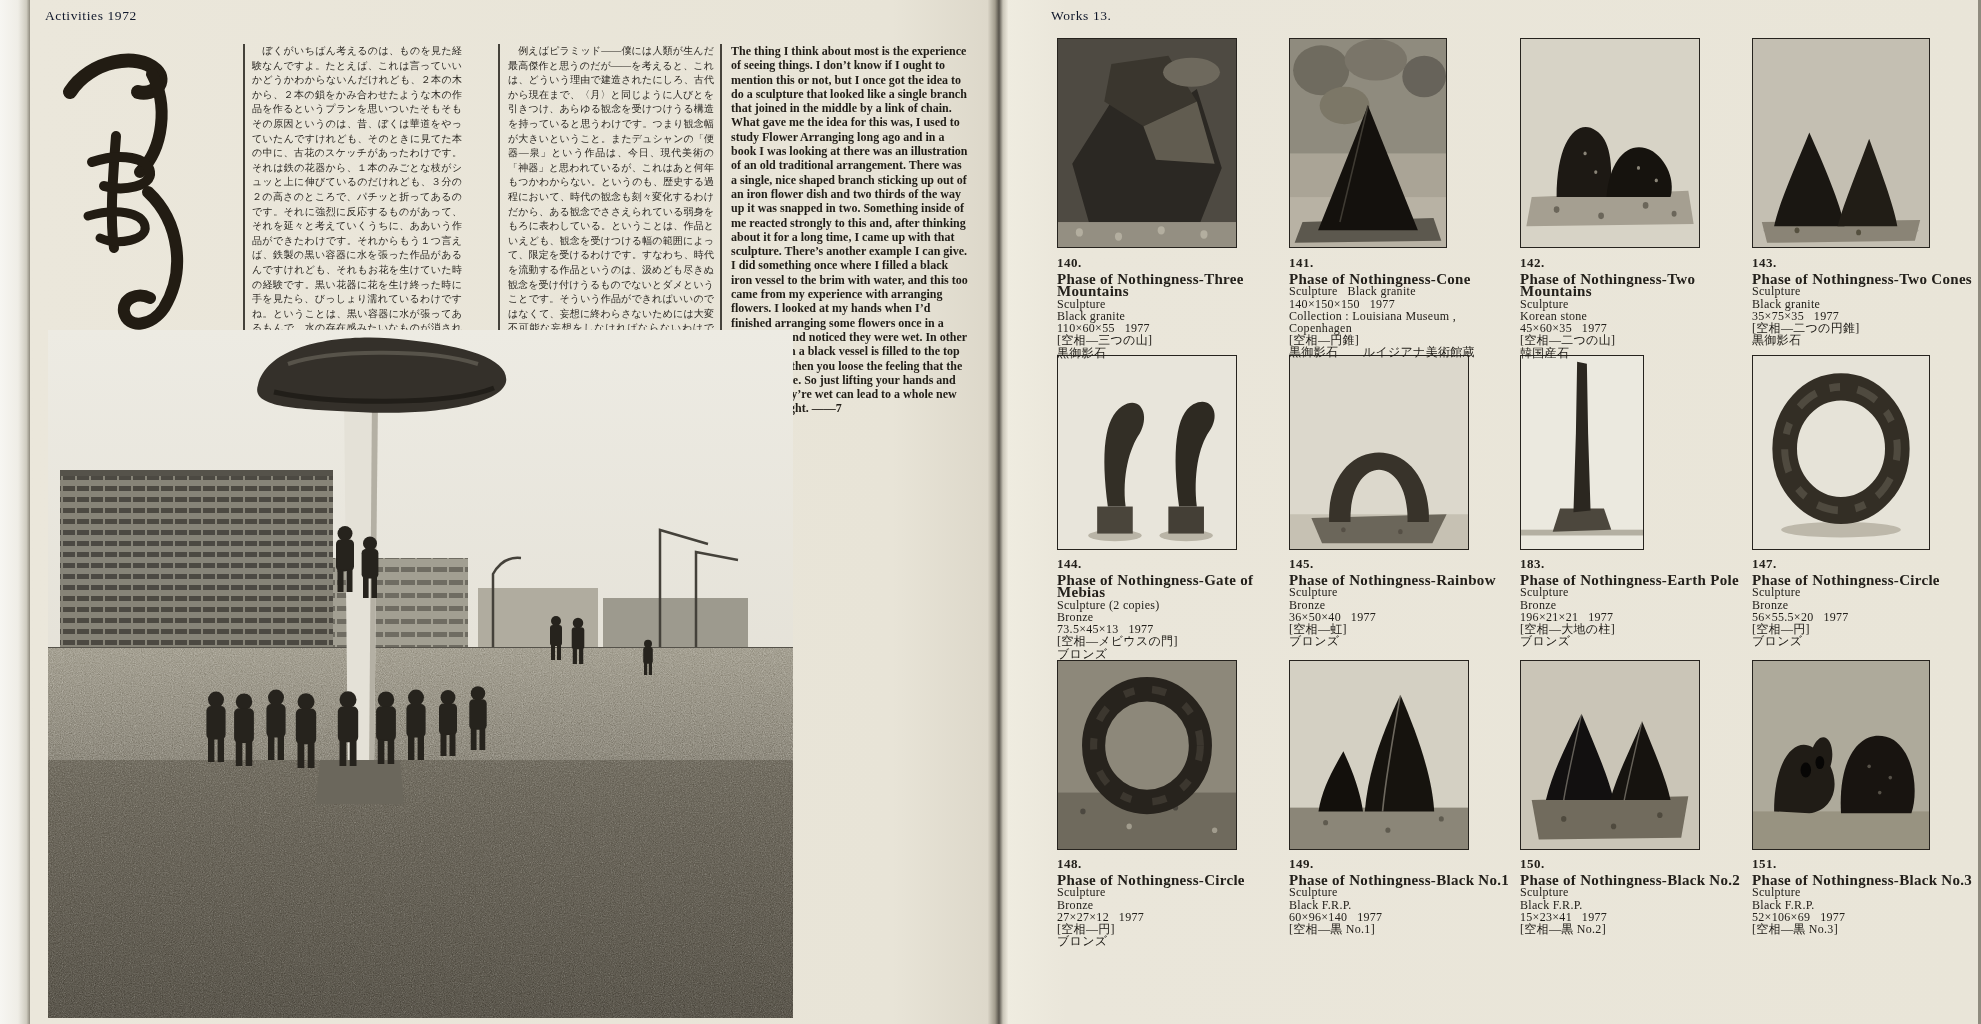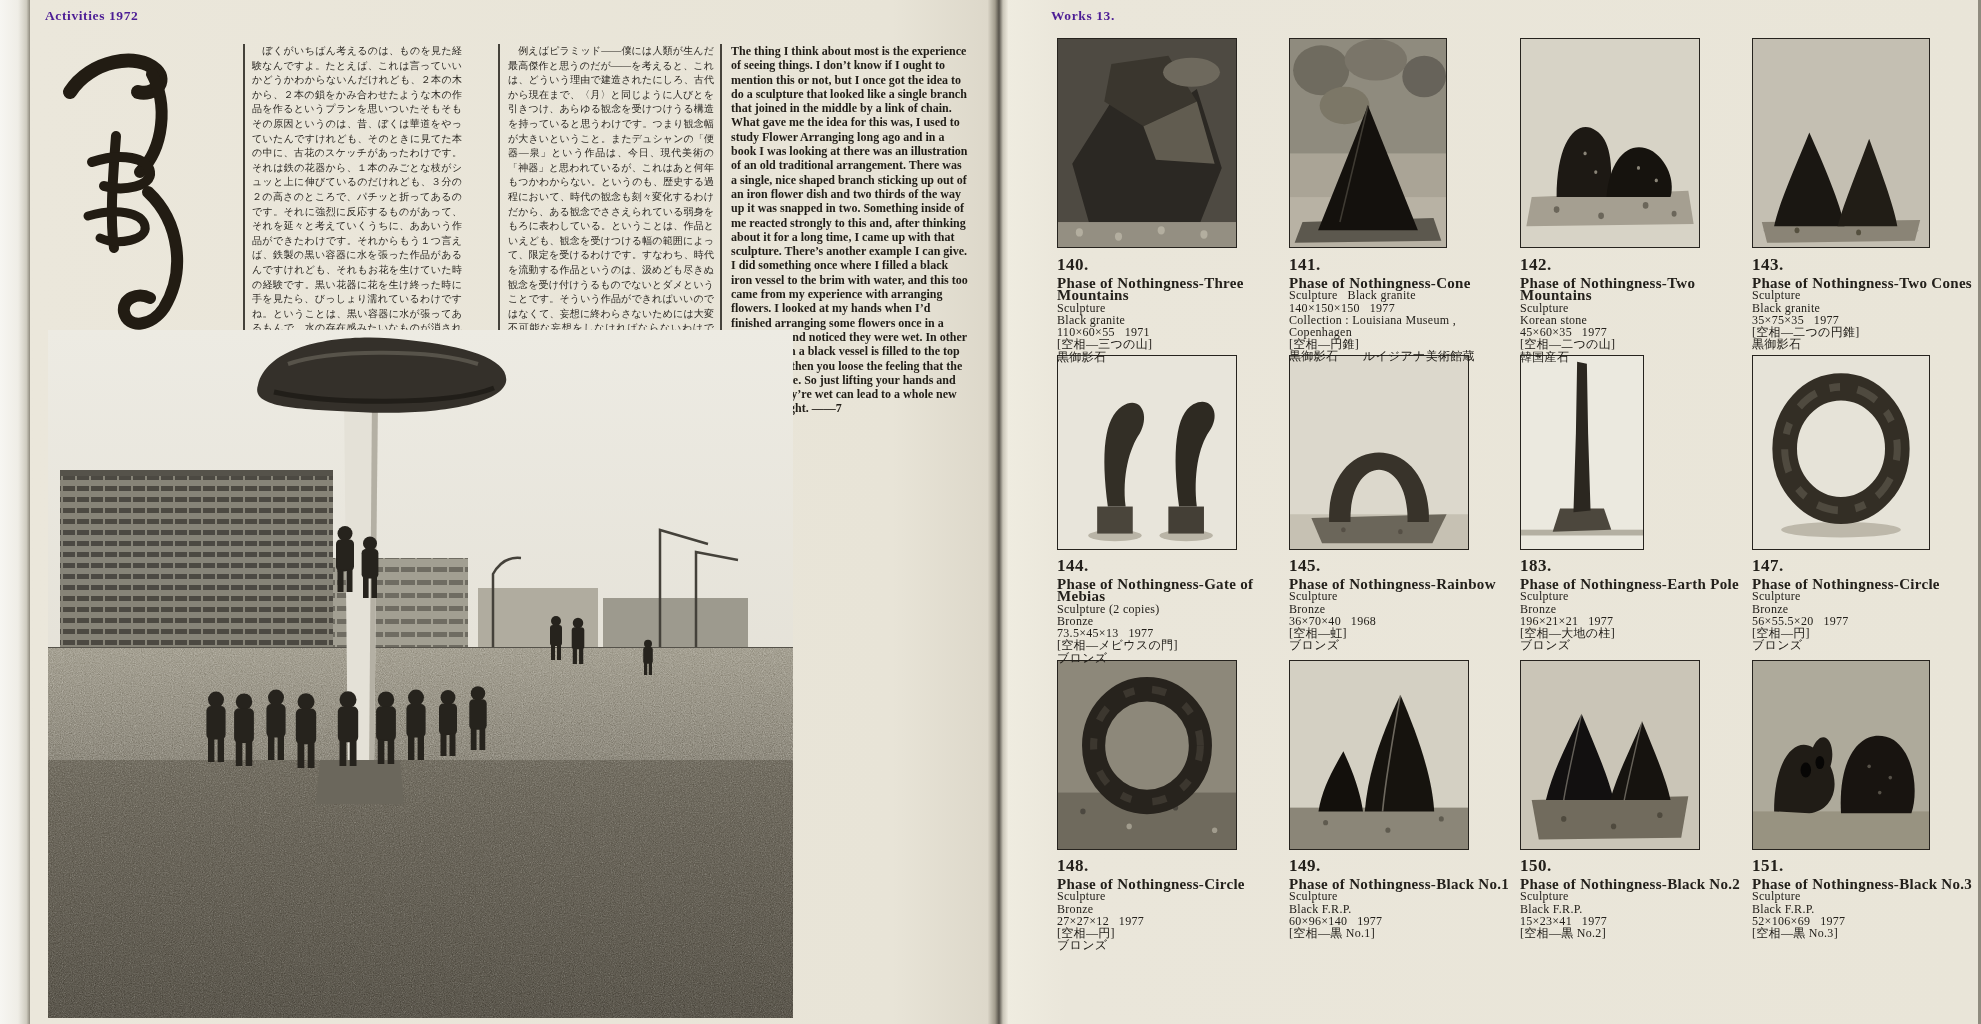--- a/index.html
+++ b/index.html
@@ -15,37 +15,37 @@
     background:linear-gradient(90deg,#f7f6f2 0%,#efede6 60%,#cfccc0 88%,#8f8b7e 100%);}
   .page-left{left:30px;top:0;width:958px;height:1024px;
     background:linear-gradient(90deg,#ebe7db 0%,#e8e4d7 90%,#ddd8ca 100%);}
   .gutter{left:988px;top:0;width:20px;height:1024px;
     background:linear-gradient(90deg,#d9d4c6 0%,#a29c8d 35%,#56524a 55%,#c9c5b8 75%,#ece8dc 100%);}
   .page-right{left:1008px;top:0;width:970px;height:1024px;
     background:linear-gradient(90deg,#efece0 0%,#eae6da 6%,#e9e5d8 100%);}
   .edge-right{left:1978px;top:0;width:3px;height:1024px;background:#8f8b7e;}
 
   
-  .running-head{font-weight:bold;font-size:13.5px;letter-spacing:.6px;color:#4c1d95;white-space:nowrap}
+  .running-head{font-weight:normal;font-size:13.5px;letter-spacing:.6px;color:#0f172a;white-space:nowrap}
 
   
   .vrule{width:2px;background:#45423a}
   .jp-col{font-size:10px;line-height:14.6px;text-align:justify;color:#2a2722;
     font-family:"Liberation Serif","DejaVu Serif",serif;}
   .en-col{font-size:12px;line-height:14.3px;font-weight:bold;color:#201d17;text-align:left;}
   .cap-year{font-size:12px;font-weight:bold;letter-spacing:.4px}
   .cap-line{font-size:11px;letter-spacing:.2px;white-space:pre}
   .cap-line-bold{font-size:11px;font-weight:bold;letter-spacing:.2px;white-space:pre}
   .cap-jp{font-size:11px;white-space:pre}
 
   
   .wimg{border:1.5px solid #26231e;background:#d8d4c7;box-sizing:border-box}
   .wimg svg{display:block;width:100%;height:100%}
   .wcap{width:228px}
-  .wnum{font-size:17px;font-weight:bold;letter-spacing:.5px;margin-bottom:2px}
+  .wnum{font-size:13px;font-weight:bold;letter-spacing:.5px;margin-bottom:2px}
   .wtitle{font-size:15px;font-weight:bold;letter-spacing:.3px;line-height:12.4px;white-space:pre-wrap}
   .wline{font-size:12px;letter-spacing:.3px;line-height:12.2px;white-space:pre-wrap;min-height:12px}
 </style>
 </head>
 <body>
 
 <div class="abs edge-left"></div>
 <div class="abs page-left"></div>
 <div class="abs gutter"></div>
 <div class="abs page-right"></div>
@@ -309,21 +309,21 @@
       <circle cx="78" cy="62" r="1" fill="#565148"></circle>
     <circle cx="72" cy="70" r="1" fill="#565148"></circle>
   </svg>
 </div>
 
 <div class="abs wcap" style="left:1057px;top:255px">
   <div class="wnum">140.</div>
   <div class="wtitle">Phase of Nothingness-Three Mountains</div>
   <div class="wline">Sculpture</div>
   <div class="wline">Black granite</div>
-  <div class="wline">110×60×55   1971</div>
+  <div class="wline">110×60×55   1977</div>
   <div class="wline">[空相―三つの山]</div>
   <div class="wline">黒御影石</div>
 </div>
 <div class="abs wcap" style="left:1289px;top:255px">
   <div class="wnum">141.</div>
   <div class="wtitle">Phase of Nothingness-Cone</div>
   <div class="wline">Sculpture   Black granite</div>
   <div class="wline">140×150×150   1977</div>
   <div class="wline">Collection : Louisiana Museum , Copenhagen</div>
   <div class="wline">[空相―円錐]</div>
@@ -355,21 +355,21 @@
   <div class="wline">Bronze</div>
   <div class="wline">73.5×45×13   1977</div>
   <div class="wline">[空相―メビウスの門]</div>
   <div class="wline">ブロンズ</div>
 </div>
 <div class="abs wcap" style="left:1289px;top:556px">
   <div class="wnum">145.</div>
   <div class="wtitle">Phase of Nothingness-Rainbow</div>
   <div class="wline">Sculpture</div>
   <div class="wline">Bronze</div>
-  <div class="wline">36×70×40   1968</div>
+  <div class="wline">36×50×40   1977</div>
   <div class="wline">[空相―虹]</div>
   <div class="wline">ブロンズ</div>
 </div>
 <div class="abs wcap" style="left:1520px;top:556px">
   <div class="wnum">183.</div>
   <div class="wtitle">Phase of Nothingness-Earth Pole</div>
   <div class="wline">Sculpture</div>
   <div class="wline">Bronze</div>
   <div class="wline">196×21×21   1977</div>
   <div class="wline">[空相―大地の柱]</div>

